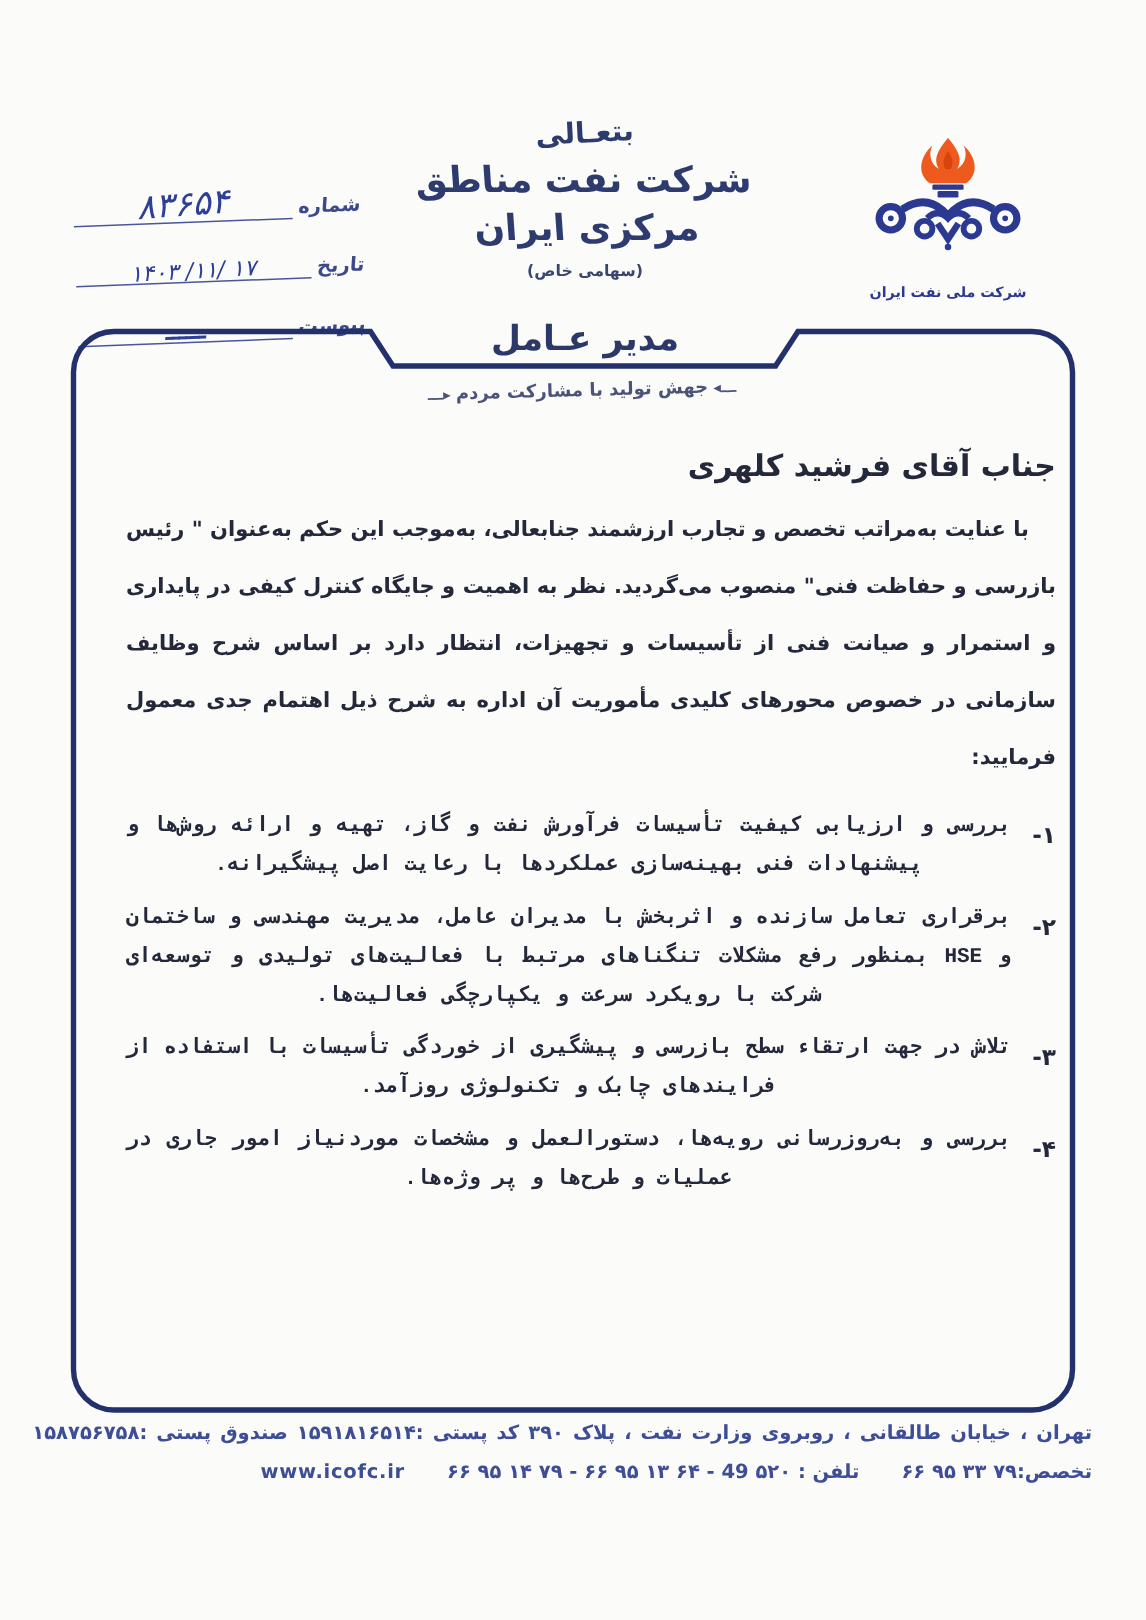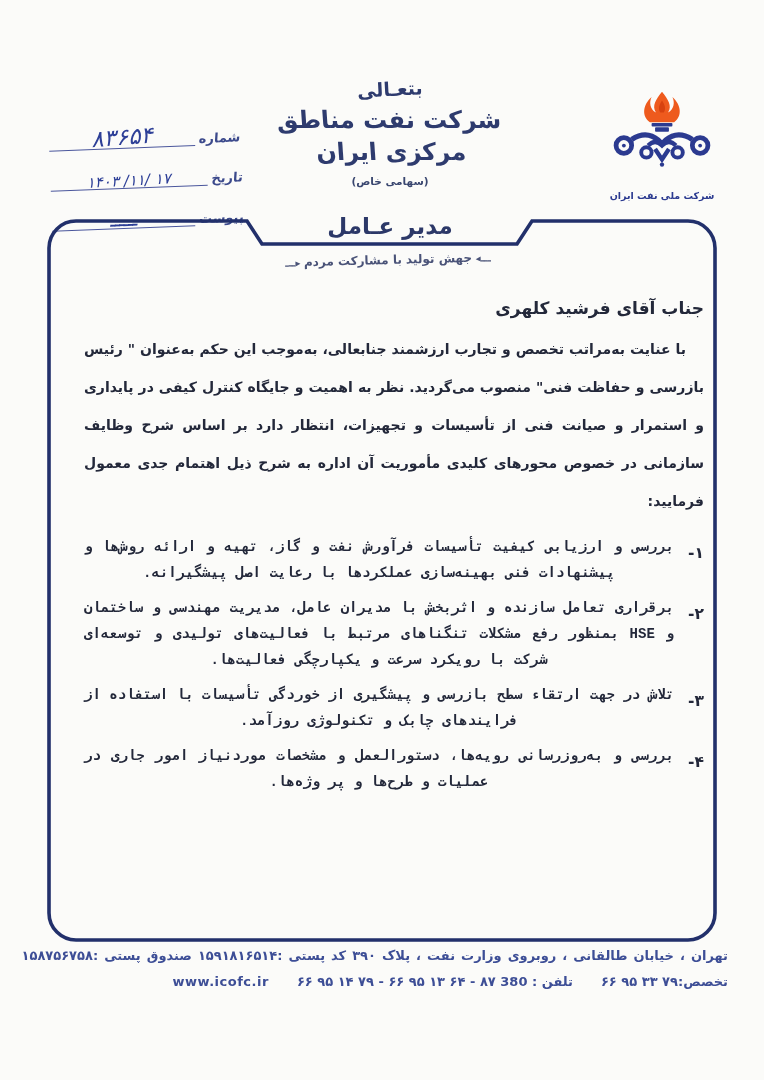--- a/index.html
+++ b/index.html
@@ -38,21 +38,21 @@
   
   .center-head{
     position:absolute;top:78px;left:250px;width:280px;
     text-align:center;color:#2e3b6e;direction:rtl;
   }
   .besmellah{font-size:19px;font-weight:bold;transform:rotate(-3deg);display:inline-block;margin-bottom:4px;}
   .company-name{font-size:24px;font-weight:bold;line-height:1.35;transform:skewX(4deg);}
   .company-type{font-size:10.5px;font-weight:bold;margin-top:6px;color:#39466f;}
 
   
-  .logo-block{position:absolute;top:88px;left:604px;width:116px;text-align:center;}
+  .logo-block{position:absolute;top:88px;left:574px;width:116px;text-align:center;}
   .logo-caption{font-size:9.5px;font-weight:bold;color:#2b3a90;margin-top:2px;direction:rtl;}
 
   
   .frame{position:absolute;left:46px;top:212px;width:676px;height:740px;}
   .modir{
     position:absolute;left:290px;top:212px;width:200px;
     text-align:center;font-size:23px;font-weight:bold;color:#2c3868;
     line-height:28px;
   }
   .slogan{
@@ -61,21 +61,21 @@
     transform:rotate(-1.5deg);direction:rtl;
   }
   .slogan::before{content:"ـــ◂ ";color:#4a5378;font-size:10px;}
   .slogan::after{content:" ▸ـــ";color:#4a5378;font-size:10px;}
 
   
   .letter{
     position:absolute;left:84px;top:298px;width:620px;
     direction:rtl;color:#23283a;
   }
-  .recipient{font-size:17px;font-weight:bold;}
+  .recipient{font-size:20px;font-weight:bold;}
   .salutation{font-size:16px;font-weight:bold;margin-top:36px;}
   .intro{
     margin-top:12px;font-size:14px;font-weight:bold;
     line-height:38px;text-align:justify;text-align-last:right;
     text-indent:18px;
   }
   .items{margin-top:6px;}
   .item{display:flex;direction:rtl;margin-bottom:9px;}
   .item-num{width:30px;font-size:15.5px;font-weight:bold;line-height:38px;flex:none;}
   .item-text{
@@ -180,19 +180,19 @@
     </div>
   </div>
 
   <div class="footer">
     <div class="footer-line1">تهران ، خیابان طالقانی ، روبروی وزارت نفت ، پلاک ۳۹۰   کد پستی :۱۵۹۱۸۱۶۵۱۴ صندوق پستی :۱۵۸۷۵۶۷۵۸</div>
     <div class="footer-line2">
       <span>
         <span>تخصص:</span><span class="ltr-num">۶۶ ۹۵ ۳۳ ۷۹</span>
       </span>
       <span>
-        <span>تلفن :</span> <span class="ltr-num">۶۶ ۹۵ ۱۴ ۷۹ - ۶۶ ۹۵ ۱۳ ۶۴ - ۸۷ 380</span>
+        <span>تلفن :</span> <span class="ltr-num">۶۶ ۹۵ ۱۴ ۷۹ - ۶۶ ۹۵ ۱۳ ۶۴ - 49 ۵۲۰</span>
       </span>
       <span class="footer-url ltr-num">www.icofc.ir</span>
     </div>
   </div>
 
 </div>
 
 </body></html>

